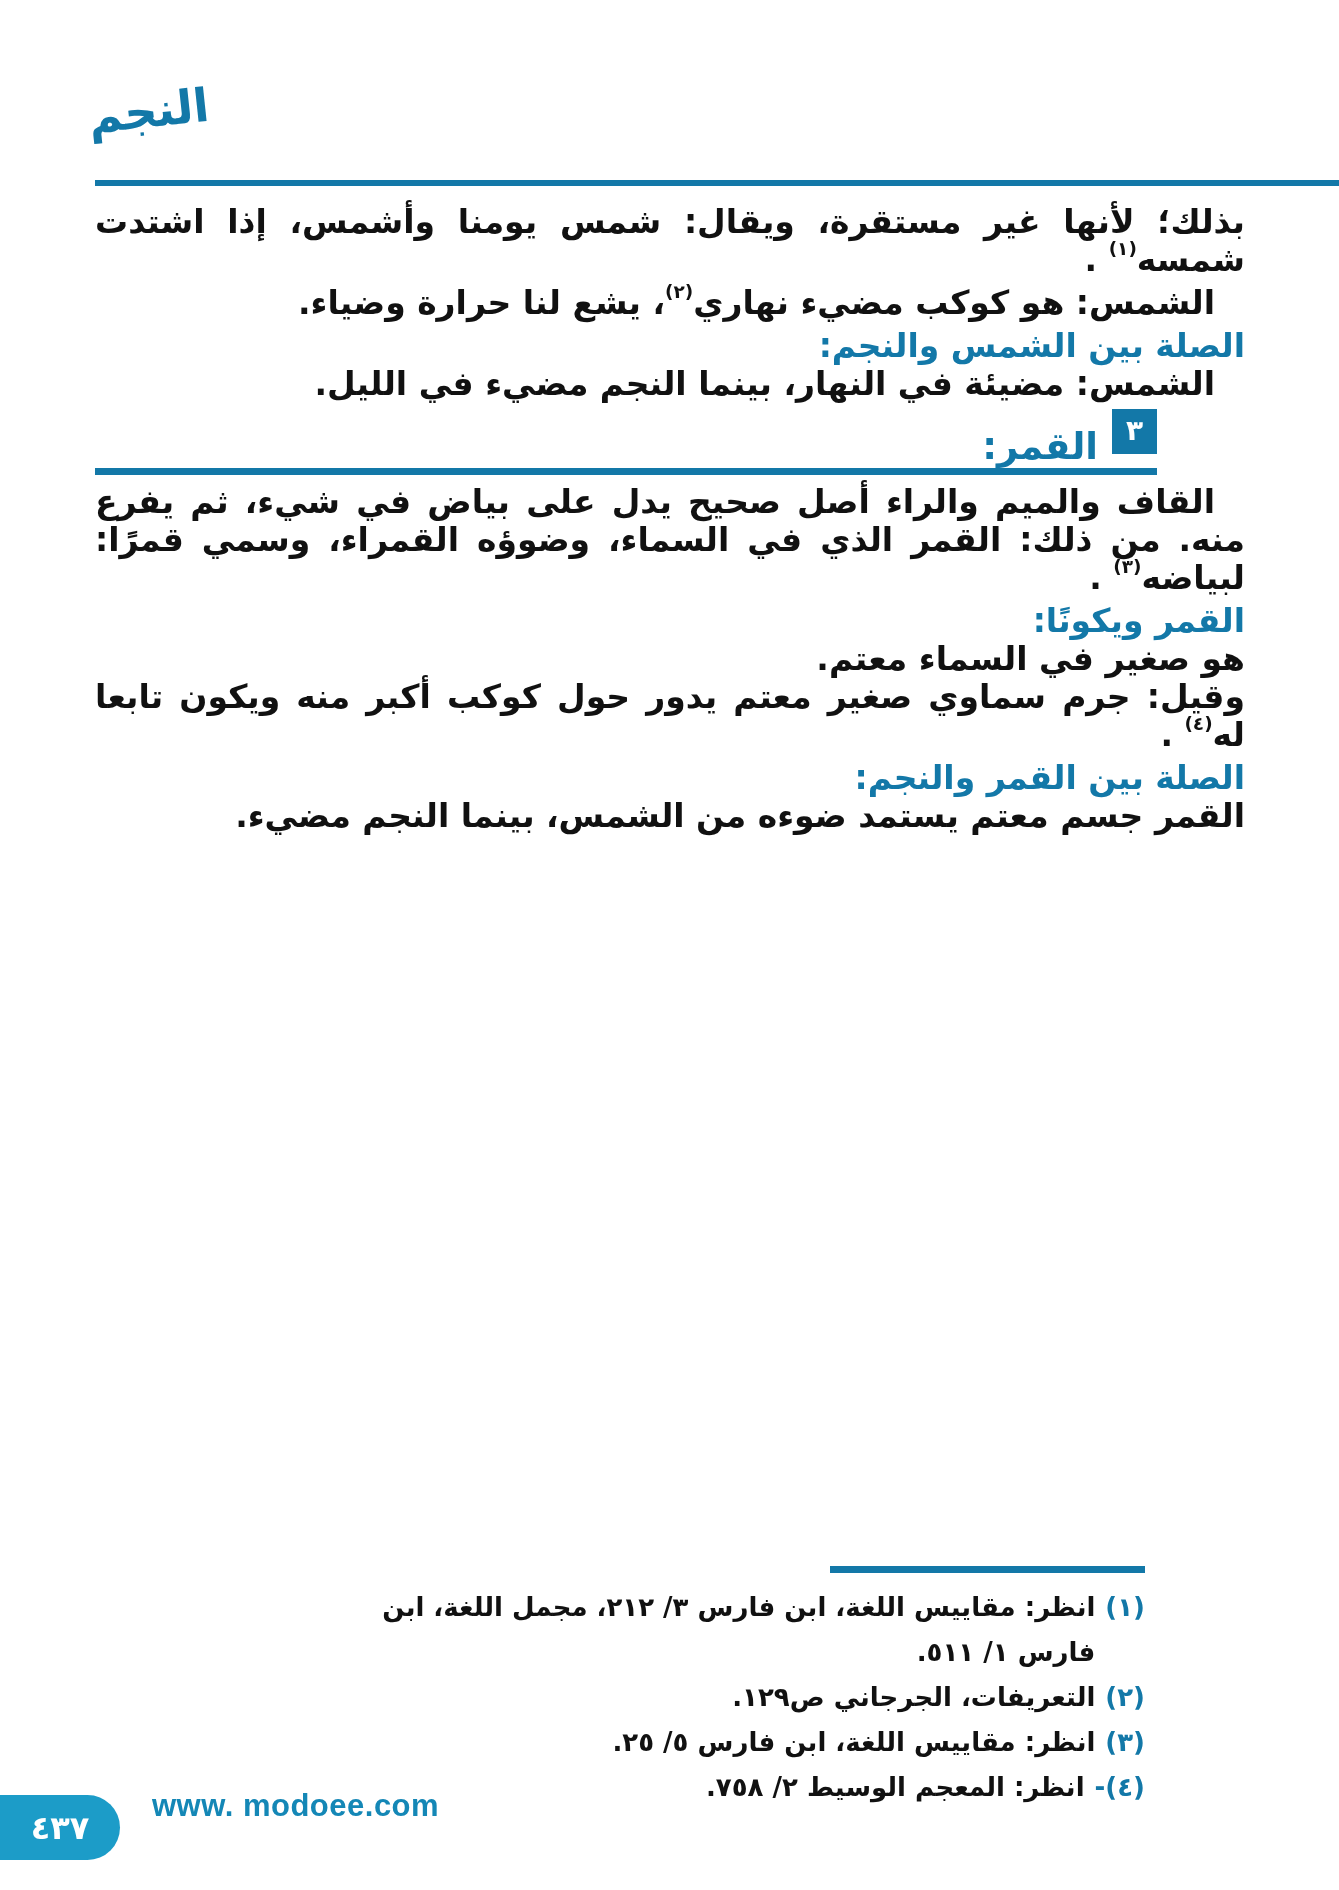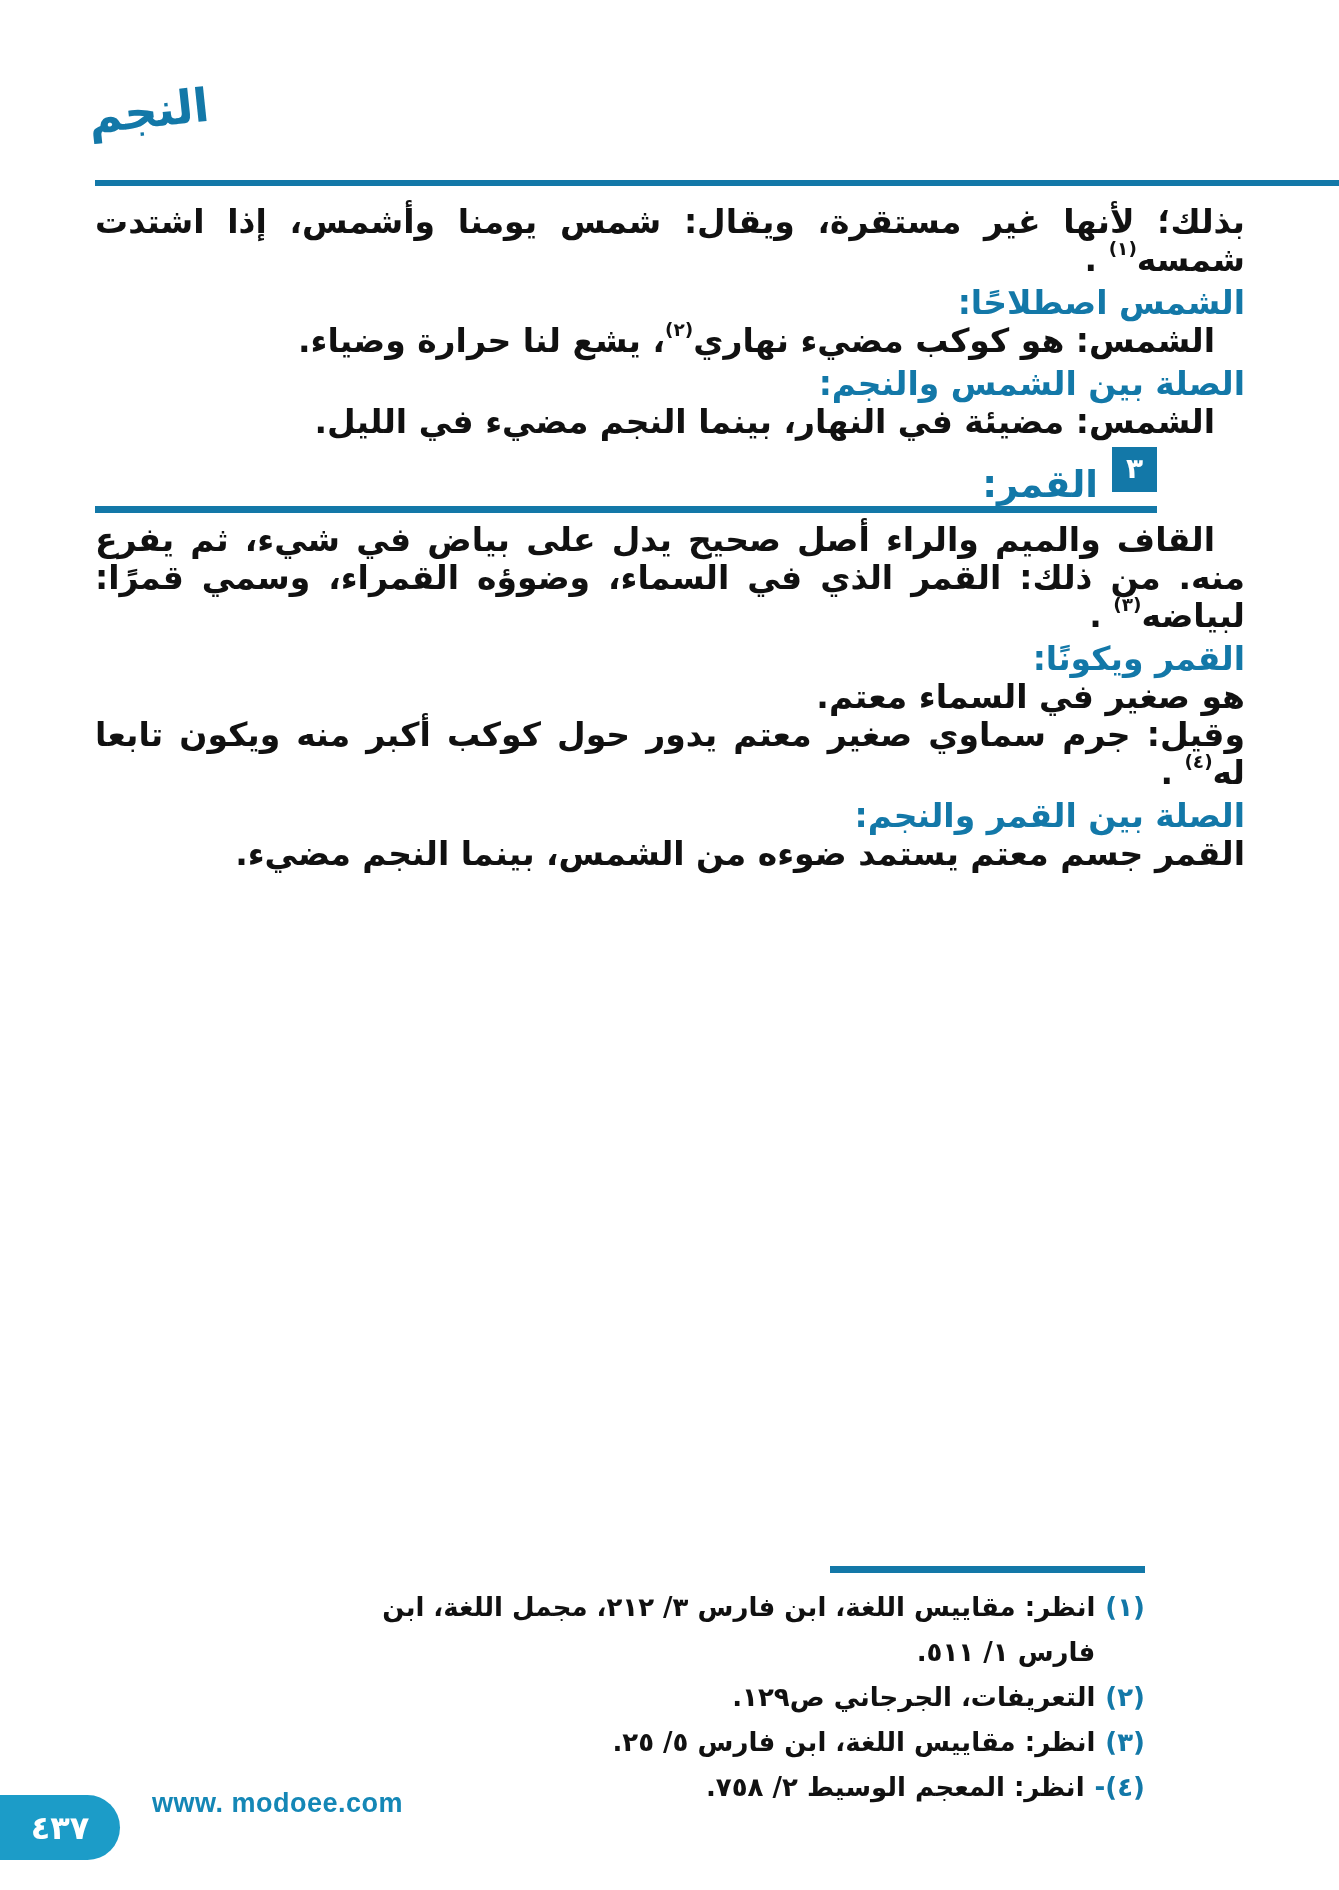--- a/index.html
+++ b/index.html
@@ -130,41 +130,40 @@
     align-items: center;
     justify-content: center;
     font-size: 32px;
     font-weight: bold;
     direction: rtl;
   }
   .footer-site {
     position: absolute;
     left: 152px;
     top: 1788px;
-    font-size: 27px;
+    font-size: 31px;
     font-weight: bold;
     color: var(--website);
     font-family: "Liberation Sans", sans-serif;
     direction: ltr;
     letter-spacing: 0.5px;
   }
 </style>
 </head>
 <body>
 
 <div class="page">
 
   <div class="header-title">النجم</div>
   <div class="header-rule"></div>
 
   <div class="content">
 
     <p><span>بذلك؛ لأنها غير مستقرة، ويقال: شمس يومنا وأشمس، إذا اشتدت شمسه</span><span class="fn-ref">(١)</span><span> .</span></p>
 
-    <h2 class="blue-heading">الشمس اصطلاحًا:</h2>
 
     <p class="para-indent"><span>الشمس: هو كوكب مضيء نهاري</span><span class="fn-ref">(٢)</span><span>، يشع لنا حرارة وضياء.</span></p>
 
     <h2 class="blue-heading">الصلة بين الشمس والنجم:</h2>
 
     <p class="para-indent">الشمس: مضيئة في النهار، بينما النجم مضيء في الليل.</p>
 
     <div class="section-header">
       <div class="section-number-badge">٣</div>
       <div class="section-title">القمر:</div>

